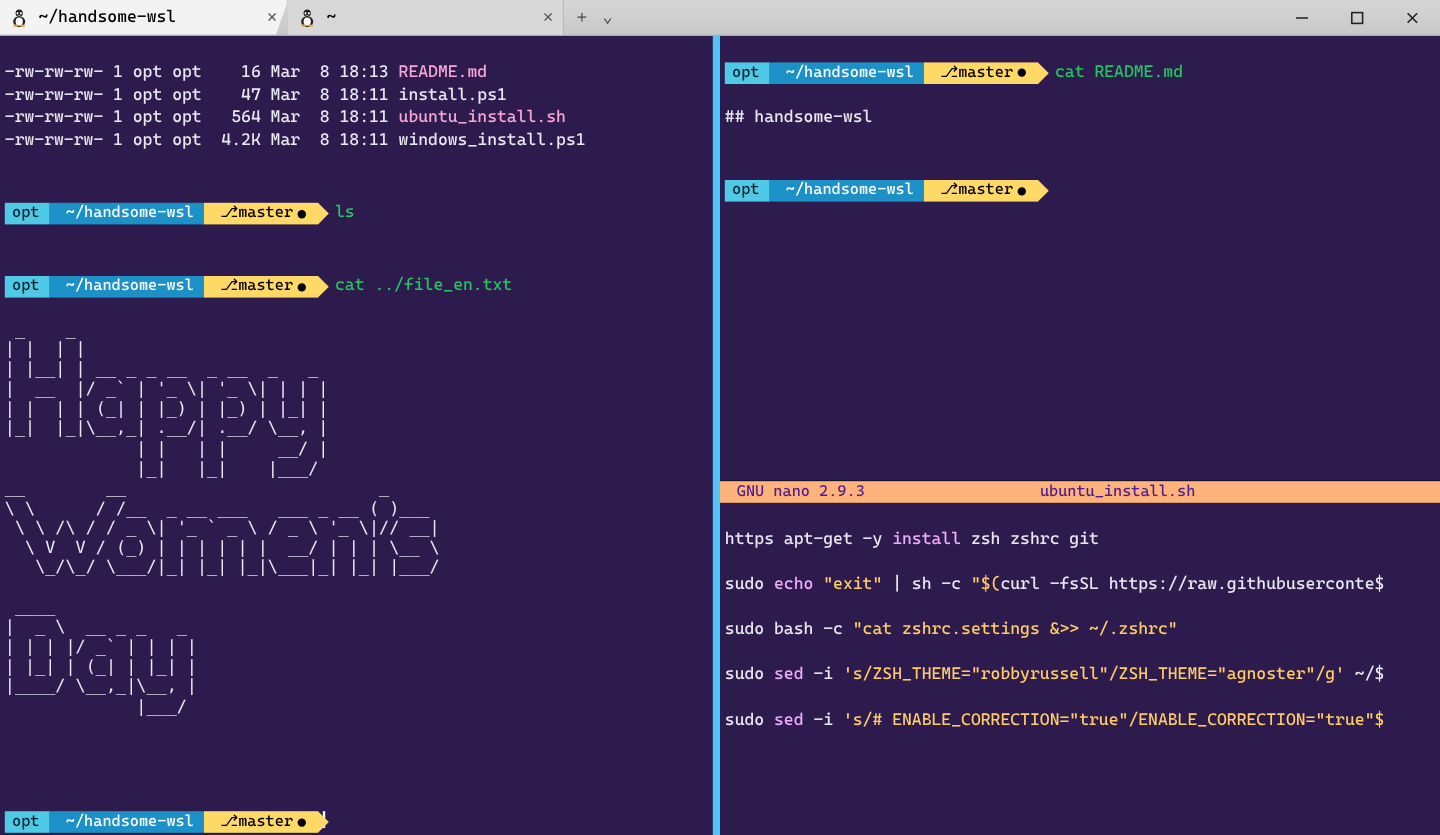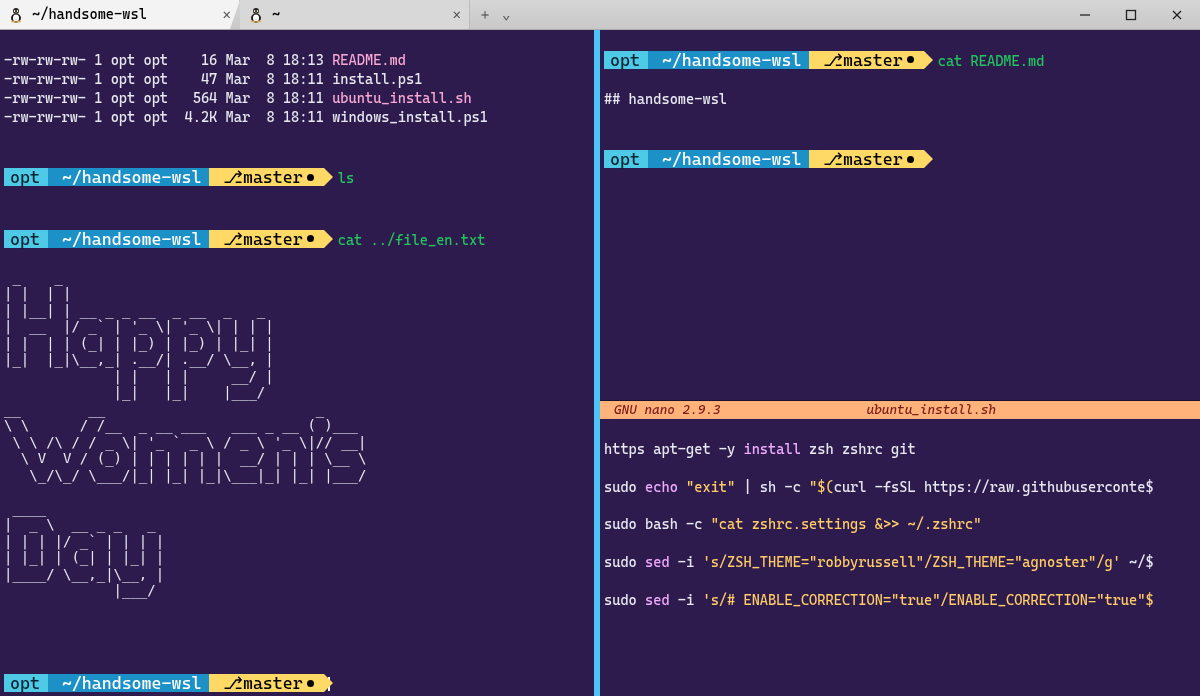--- a/index.html
+++ b/index.html
@@ -32,37 +32,37 @@
 .workspace { display:flex; height:calc(100% - 30px); background:#2d1b4e; }
 .pane-left { flex:0 0 594px; display:flex; flex-direction:column; background:#2d1b4e; color:#e8e8f0; }
 .vsplit { width:6px; background:#4fc3f7; }
 .pane-right { flex:1; display:flex; flex-direction:column; background:#2d1b4e; color:#e8e8f0; }
 
 .term { white-space: pre; padding: 2px 4px; overflow:hidden; }
 .ls-line { color:#e8e8f0; }
 .ls-green { color:#f9a8d4; }
 
 .seg { display:inline-flex; align-items:center; }
-.segpart { padding:0 6px; height:18px; line-height:18px; font-size:17px; display:inline-flex; align-items:center; }
+.segpart { padding:0 6px; height:18px; line-height:18px; font-size:13px; display:inline-flex; align-items:center; }
 .seg .wrap-user{ background:#4ec9e6; color:#072331; padding:0 8px 0 6px; position:relative;}
 .seg .wrap-user::after{content:'';position:absolute;right:-9px;top:0;border-top:9px solid transparent;border-bottom:9px solid transparent;border-left:9px solid #4ec9e6;}
 .seg .wrap-path{ background:#1c91c8;color:#fff;padding:0 8px 0 14px;position:relative;}
 .seg .wrap-path::after{content:'';position:absolute;right:-9px;top:0;border-top:9px solid transparent;border-bottom:9px solid transparent;border-left:9px solid #1c91c8;}
 .seg .wrap-branch{ background:#ffd966;color:#000;padding:0 10px 0 14px;position:relative;}
 .seg .wrap-branch::after{content:'';position:absolute;right:-9px;top:0;border-top:9px solid transparent;border-bottom:9px solid transparent;border-left:9px solid #ffd966;}
 .seg .dot{ display:inline-block;width:7px;height:7px;border-radius:50%;background:#000;margin-left:4px;}
 .cmd { color:#22c55e; margin-left:14px;}
 .gap { height:4px; }
 .pane-left-inner { flex:1; overflow:hidden; }
 .bottom-prompt { padding:2px 4px; }
 .cursor { display:inline-block; width:2px; height:14px; background:#fff; vertical-align:-2px; margin-left:4px;}
 
 .pane-top { flex:0 0 370px; padding:2px 4px; overflow:hidden;}
 .pane-bottom { flex:1; display:flex; flex-direction:column; border-top:1px solid #1a1030;}
-.nano-header{ background:#ffb37a; color:#7f1d1d; display:flex; padding:0 6px; height:18px; align-items:center; font-size:13px;font-style:italic;}
+.nano-header{ background:#ffb37a; color:#4c1d95; display:flex; padding:0 6px; height:18px; align-items:center; font-size:13px;}
 .nano-header .title{ padding:0 8px; }
 .nano-header .file{ margin-left:auto; margin-right:auto;}
 .nano-body{ flex:1; padding:2px 4px; white-space:pre; color:#e8e8f0; overflow:hidden;} .kw-cyan{ color:#f0abfc;}
 .kw-orange{ color:#ffcc66;}
 .sel{ background:#c8c8c8; color:#2d1b4e; padding:0 1px;}
 svg{display:block}
 </style>
 </head>
 <body>
 

